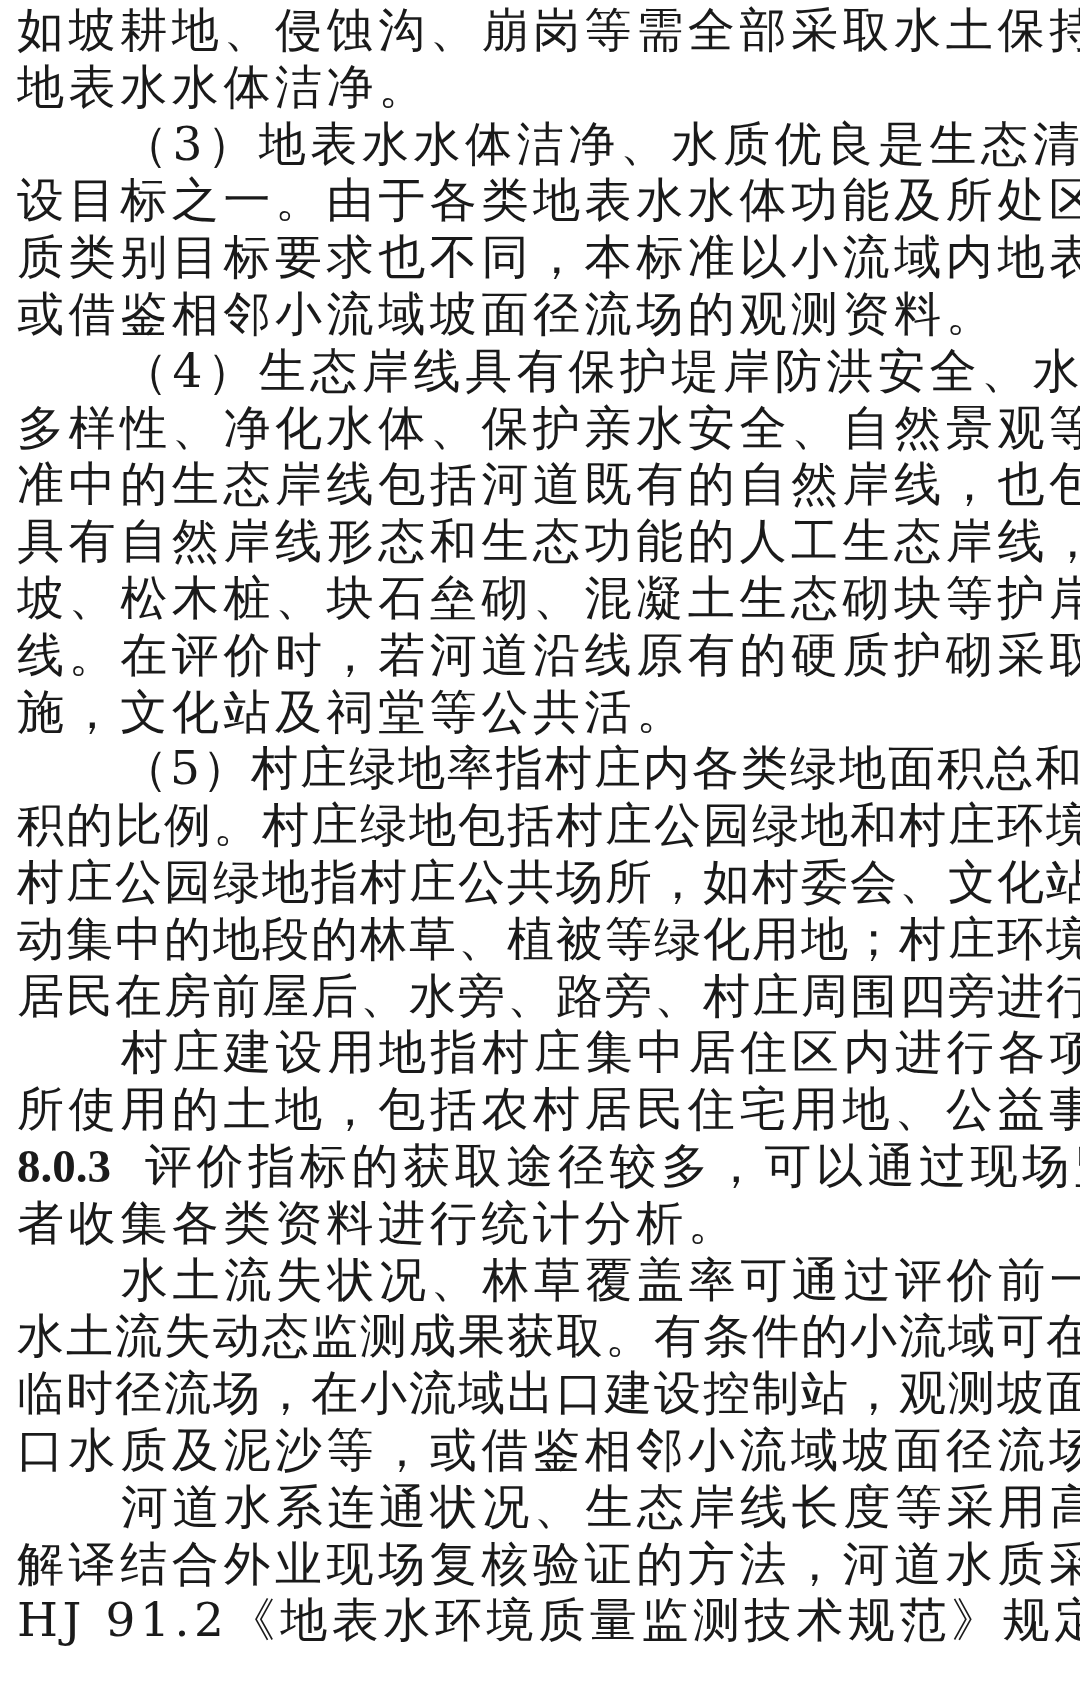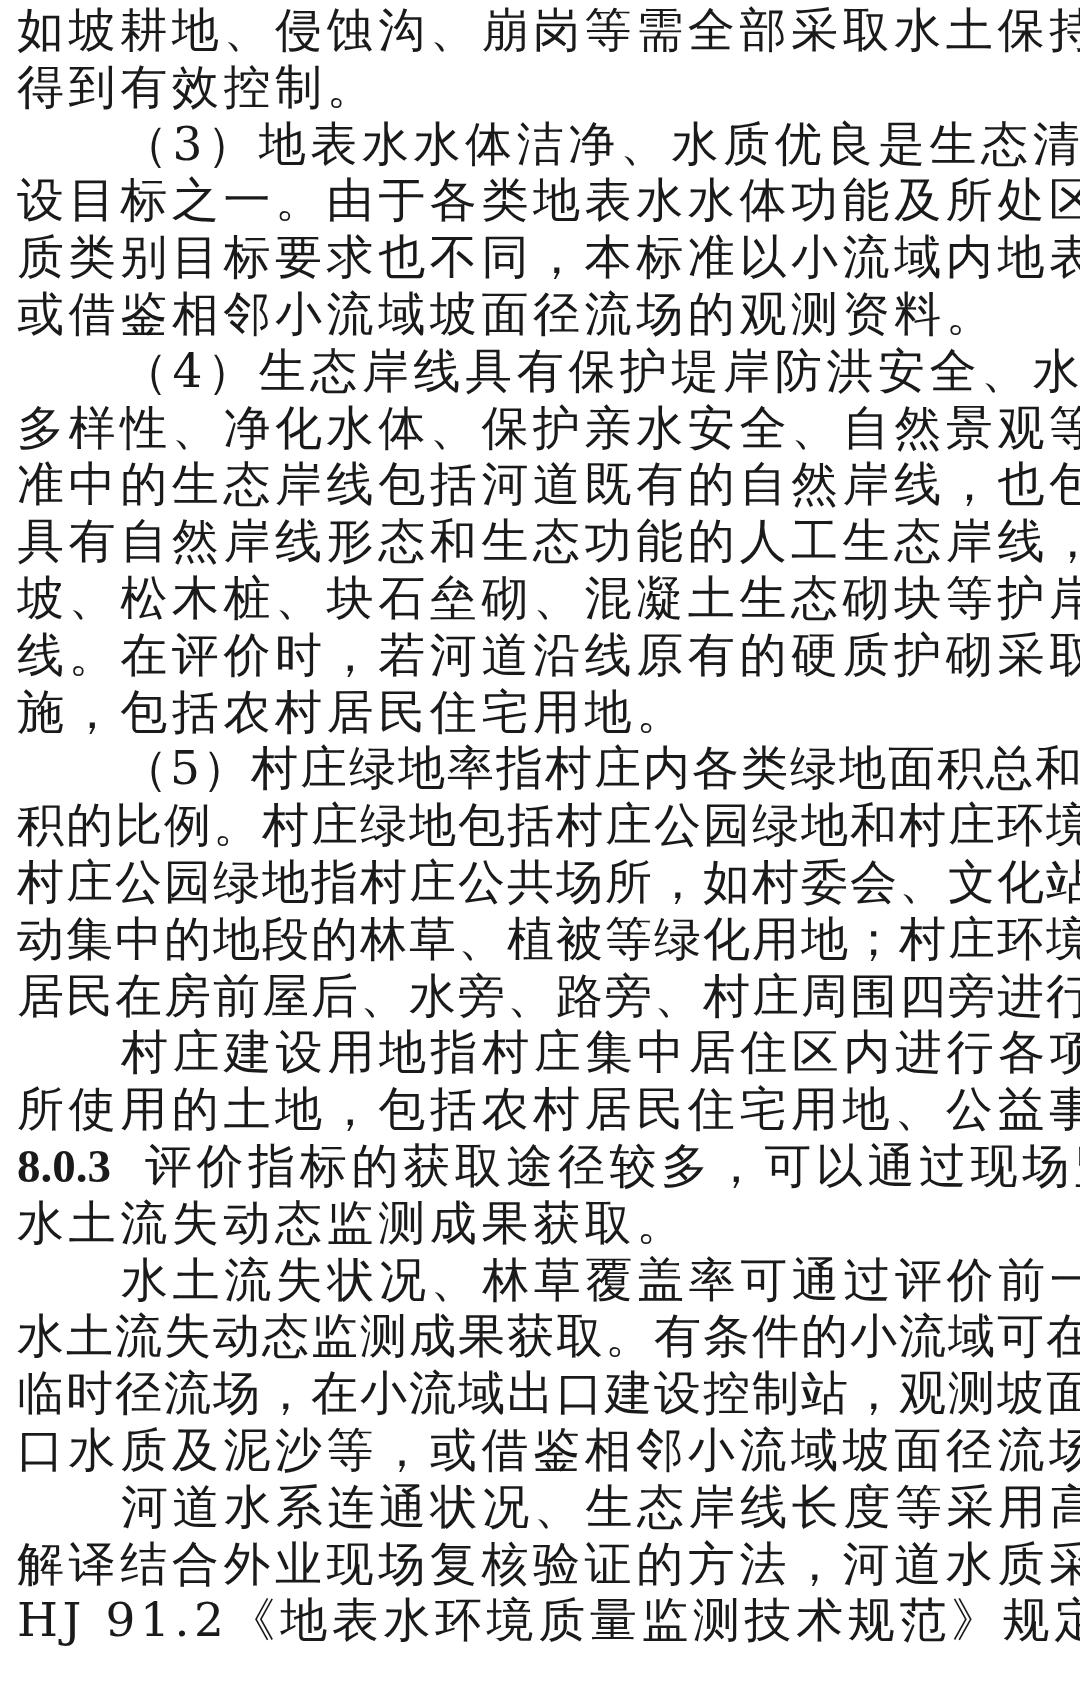--- a/index.html
+++ b/index.html
@@ -42,43 +42,43 @@
     }
     .tight {
       letter-spacing: 2px;
     }
   </style>
 </head>
 <body>
 
 <div class="page">
   <div class="line">如坡耕地、侵蚀沟、崩岗等需全部采取水土保持措施，水土流失</div>
-  <div class="line">得到有效控制。</div>
+  <div class="line">地表水水体洁净。</div>
   <div class="line indent">（3）地表水水体洁净、水质优良是生态清洁小流域的重要建</div>
   <div class="line">设目标之一。由于各类地表水水体功能及所处区域位置不同，水</div>
   <div class="line">质类别目标要求也不同，本标准以小流域内地表水水体水质达到</div>
   <div class="line">或借鉴相邻小流域坡面径流场的观测资料。</div>
   <div class="line indent">（4）生态岸线具有保护堤岸防洪安全、水土保持、维持生物</div>
   <div class="line">多样性、净化水体、保护亲水安全、自然景观等综合功能。本标</div>
   <div class="line">准中的生态岸线包括河道既有的自然岸线，也包括经治理修复后</div>
   <div class="line">具有自然岸线形态和生态功能的人工生态岸线，如采用植物护</div>
   <div class="line">坡、松木桩、块石垒砌、混凝土生态砌块等护岸材料的河道岸</div>
   <div class="line">线。在评价时，若河道沿线原有的硬质护砌采取了柔化美化措</div>
-  <div class="line">施，包括农村居民住宅用地。</div>
+  <div class="line">施，文化站及祠堂等公共活。</div>
   <div class="line indent tight">（5）村庄绿地率指村庄内各类绿地面积总和占村庄建设用地面</div>
   <div class="line tight">积的比例。村庄绿地包括村庄公园绿地和村庄环境美化用地，其中</div>
   <div class="line tight">村庄公园绿地指村庄公共场所，如村委会、文化站及祠堂等公共活</div>
   <div class="line tight">动集中的地段的林草、植被等绿化用地；村庄环境美化用地指村庄</div>
   <div class="line tight">居民在房前屋后、水旁、路旁、村庄周围四旁进行的绿化用地。</div>
   <div class="line indent">村庄建设用地指村庄集中居住区内进行各项非农业生产建设</div>
   <div class="line">所使用的土地，包括农村居民住宅用地、公益事业用地和公共设</div>
   <div class="line">
     <span class="clause-no">8.0.3</span><span>评价指标的获取途径较多，可以通过现场监测、调查或</span>
   </div>
-  <div class="line">水土流失动态监测成果获取。</div>
+  <div class="line">者收集各类资料进行统计分析。</div>
   <div class="line indent">水土流失状况、林草覆盖率可通过评价前一年所在县（区）的</div>
   <div class="line tight">水土流失动态监测成果获取。有条件的小流域可在坡面建设长期或</div>
   <div class="line tight">临时径流场，在小流域出口建设控制站，观测坡面水土流失量和出</div>
   <div class="line">口水质及泥沙等，或借鉴相邻小流域坡面径流场的观测资料。</div>
   <div class="line indent">河道水系连通状况、生态岸线长度等采用高分辨率遥感影像</div>
   <div class="line">解译结合外业现场复核验证的方法，河道水质采样、监测按照</div>
   <div class="line">HJ 91.2《地表水环境质量监测技术规范》规定开展。</div>
 </div>
 
 </body></html>

